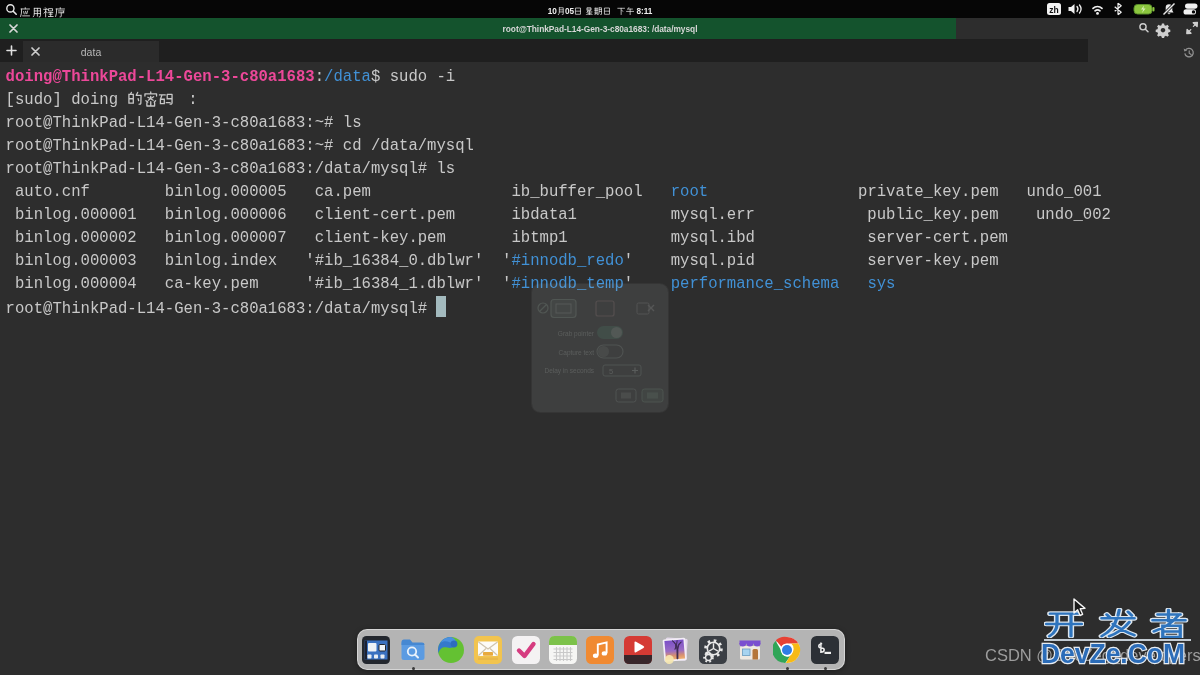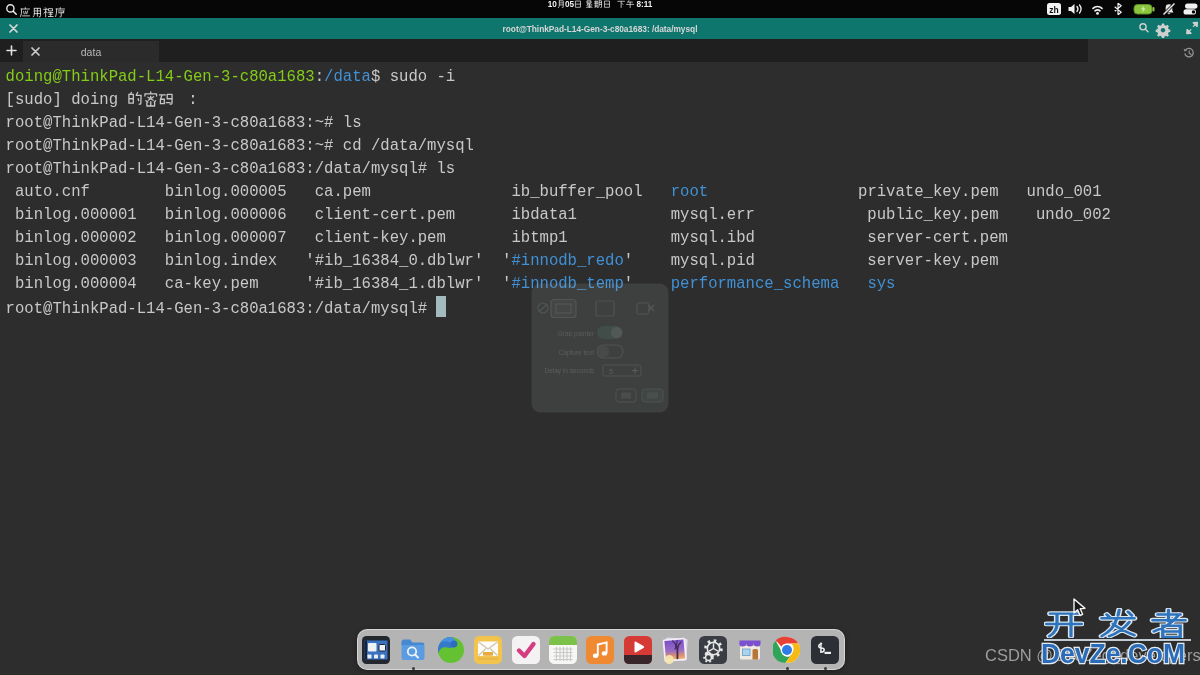--- a/index.html
+++ b/index.html
@@ -1,21 +1,21 @@
 <!DOCTYPE html>
 <html><head><meta charset="utf-8"><style>
 *{margin:0;padding:0;box-sizing:border-box}
 html,body{width:1200px;height:675px;overflow:hidden;background:#2d2d2d;font-family:"Liberation Sans",sans-serif}
 #topbar{position:absolute;left:0;top:0;width:1200px;height:18px;background:#060606;color:#e8e8e8}
-#titlebar{position:absolute;left:0;top:18px;width:1200px;height:21px;background:#0f766e;color:#d0d0d0}
+#titlebar{position:absolute;left:0;top:18px;width:956px;height:21px;background:#14532d;color:#d0d0d0}
 #tabbar{position:absolute;left:0;top:39px;width:1088px;height:23px;background:#1f1f1f}
 #tab{position:absolute;left:23px;top:2px;width:136px;height:21px;background:#2b2b2b;color:#b8b8b8}
 #term{position:absolute;left:0;top:62px;width:1200px;height:613px;background:#2d2d2d}
 pre{font-family:"Liberation Mono",monospace;font-size:15.625px;line-height:23px;color:#c8c8c8;padding:3.5px 0 0 5.6px;white-space:pre}
-b.gr{color:#84cc16;font-weight:normal}
+b.gr{color:#ec4899;font-weight:bold}
 b.bl{color:#4191d6;font-weight:normal}
 .cjw{display:inline-block;line-height:0}
 .cj{display:inline-block}
 #cursor{display:inline-block;width:9.4px;height:21px;background:#a3babe;vertical-align:-4px}
 </style></head><body>
 <div id="topbar">
     <svg width="13" height="13" viewBox="0 0 13 13" style="position:absolute;left:5px;top:3px">
       <circle cx="5.4" cy="5.4" r="3.6" fill="none" stroke="#e8e8e8" stroke-width="1.4"></circle>
       <line x1="8.2" y1="8.2" x2="11.2" y2="11.2" stroke="#e8e8e8" stroke-width="1.6" stroke-linecap="round"></line>
     </svg>
@@ -29,21 +29,21 @@
           </g>
         </svg></span><span class="cjw" style="margin-right:1px"><svg class="cj" style="width:10.5px;height:10.5px" viewBox="0 0 16 16">
           <g fill="none" stroke="#e8e8e8" stroke-width="1.25" stroke-linecap="round">
             <path d="M3.5,1 l1.5,1.5 M1,3.5 h6 M4,3.5 v11.5 M4,6.5 l-2.5,3 M4.2,6.5 l2.3,2.5 M9,2.5 h5.5 v3.5 h-5.5 z M8.5,8.5 h6.5 M11.7,8.5 v5.5 M9.5,11 h4.5 M8.2,14.5 h7.3"></path>
           </g>
         </svg></span><span class="cjw" style="margin-right:1px"><svg class="cj" style="width:10.5px;height:10.5px" viewBox="0 0 16 16">
           <g fill="none" stroke="#e8e8e8" stroke-width="1.25" stroke-linecap="round">
             <path d="M8,1 v1.8 M1.5,3 h13 M2.5,3 q0.3,7-1.5,11.5 M5,6 h8.5 M5.5,8.8 h8 M13.5,6 l-1.2,2.8 M9.5,8.8 v5.2 q0,1.5-1.8,1.2"></path>
           </g>
         </svg></span></span>
-    <div style="position:absolute;left:0;top:0;width:1200px;height:22px;display:flex;align-items:flex-start;justify-content:center;font-weight:bold;font-size:8.2px;color:#f0f0f0">
+    <div style="position:absolute;left:0;top:0;width:1200px;height:22px;display:flex;align-items:center;justify-content:center;font-weight:bold;font-size:8.2px;color:#f0f0f0">
       <span>10</span>
       <span class="cjw" style="margin-right:0px"><svg class="cj" style="width:8.3px;height:8.3px" viewBox="0 0 16 16">
           <g fill="none" stroke="#f0f0f0" stroke-width="1.35" stroke-linecap="round">
             <path d="M4.5,1.5 h7.5 v12 q0,2-2,1.6 M4.5,1.5 v8.5 q0,3.5-2,5 M4.5,5.5 h7.5 M4.5,9.5 h7.5"></path>
           </g>
         </svg></span>
       <span>05</span>
       <span class="cjw" style="margin-right:0px"><svg class="cj" style="width:8.3px;height:8.3px" viewBox="0 0 16 16">
           <g fill="none" stroke="#f0f0f0" stroke-width="1.35" stroke-linecap="round">
             <path d="M3.5,2 h9 v12 h-9 z M3.5,8 h9"></path>

